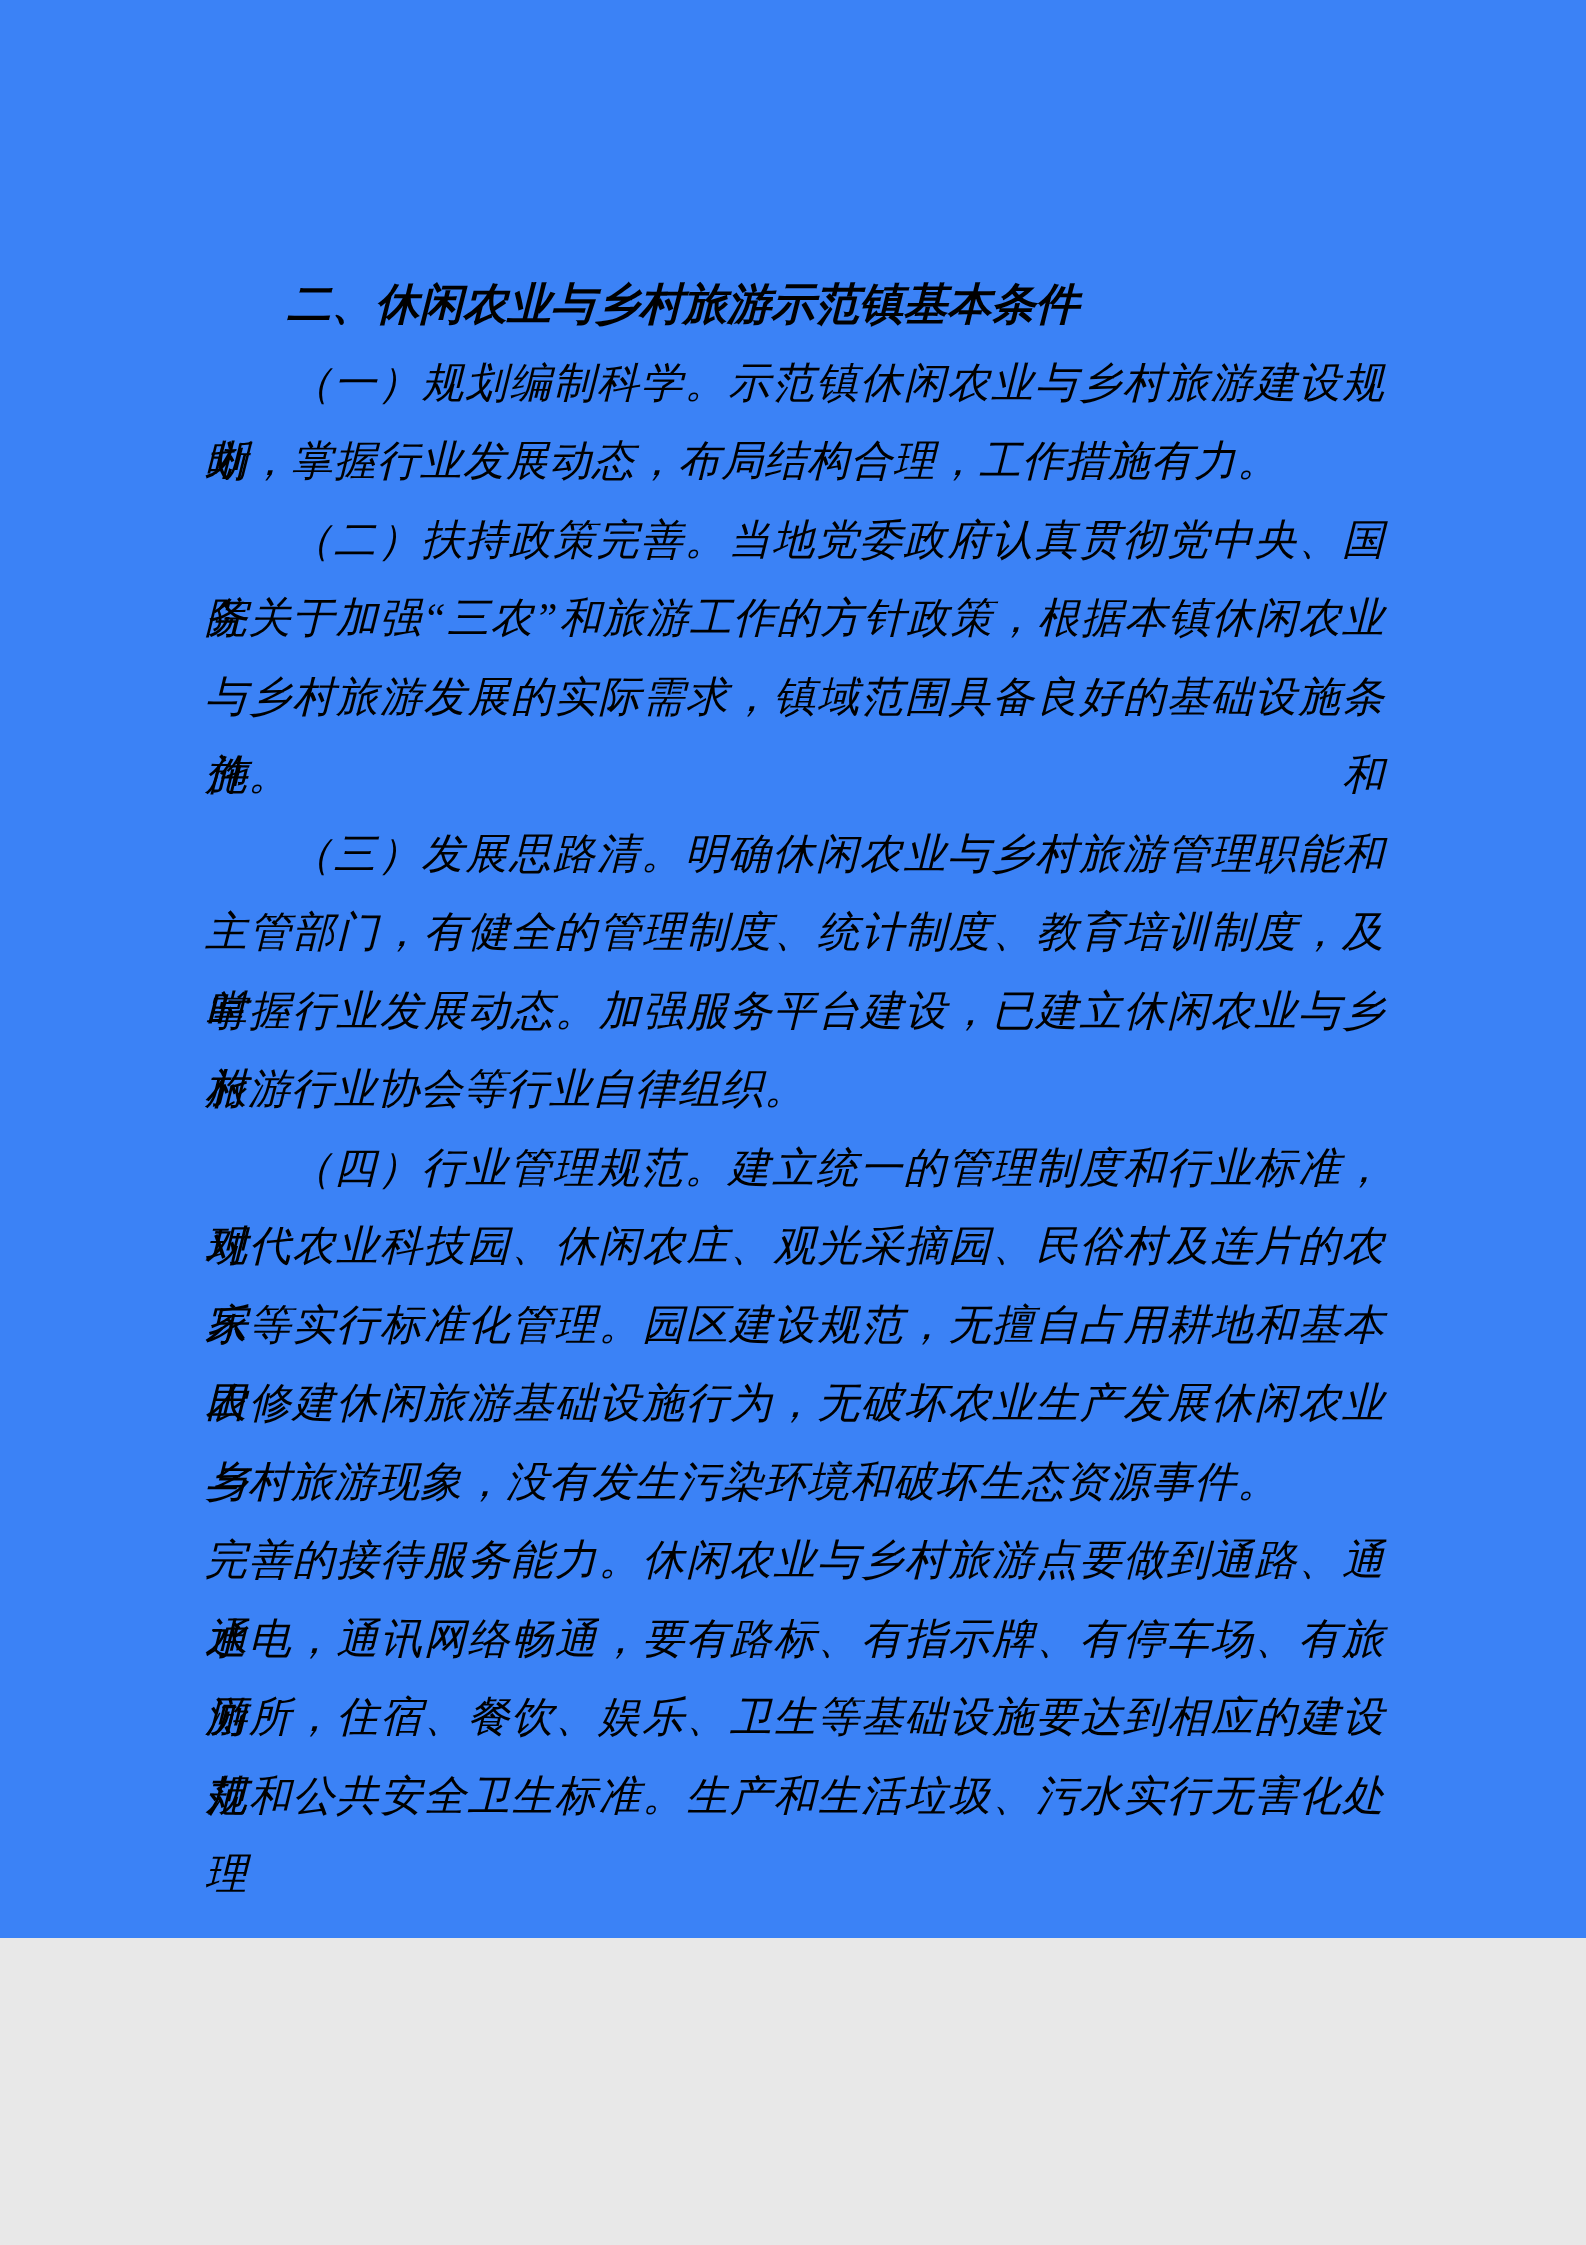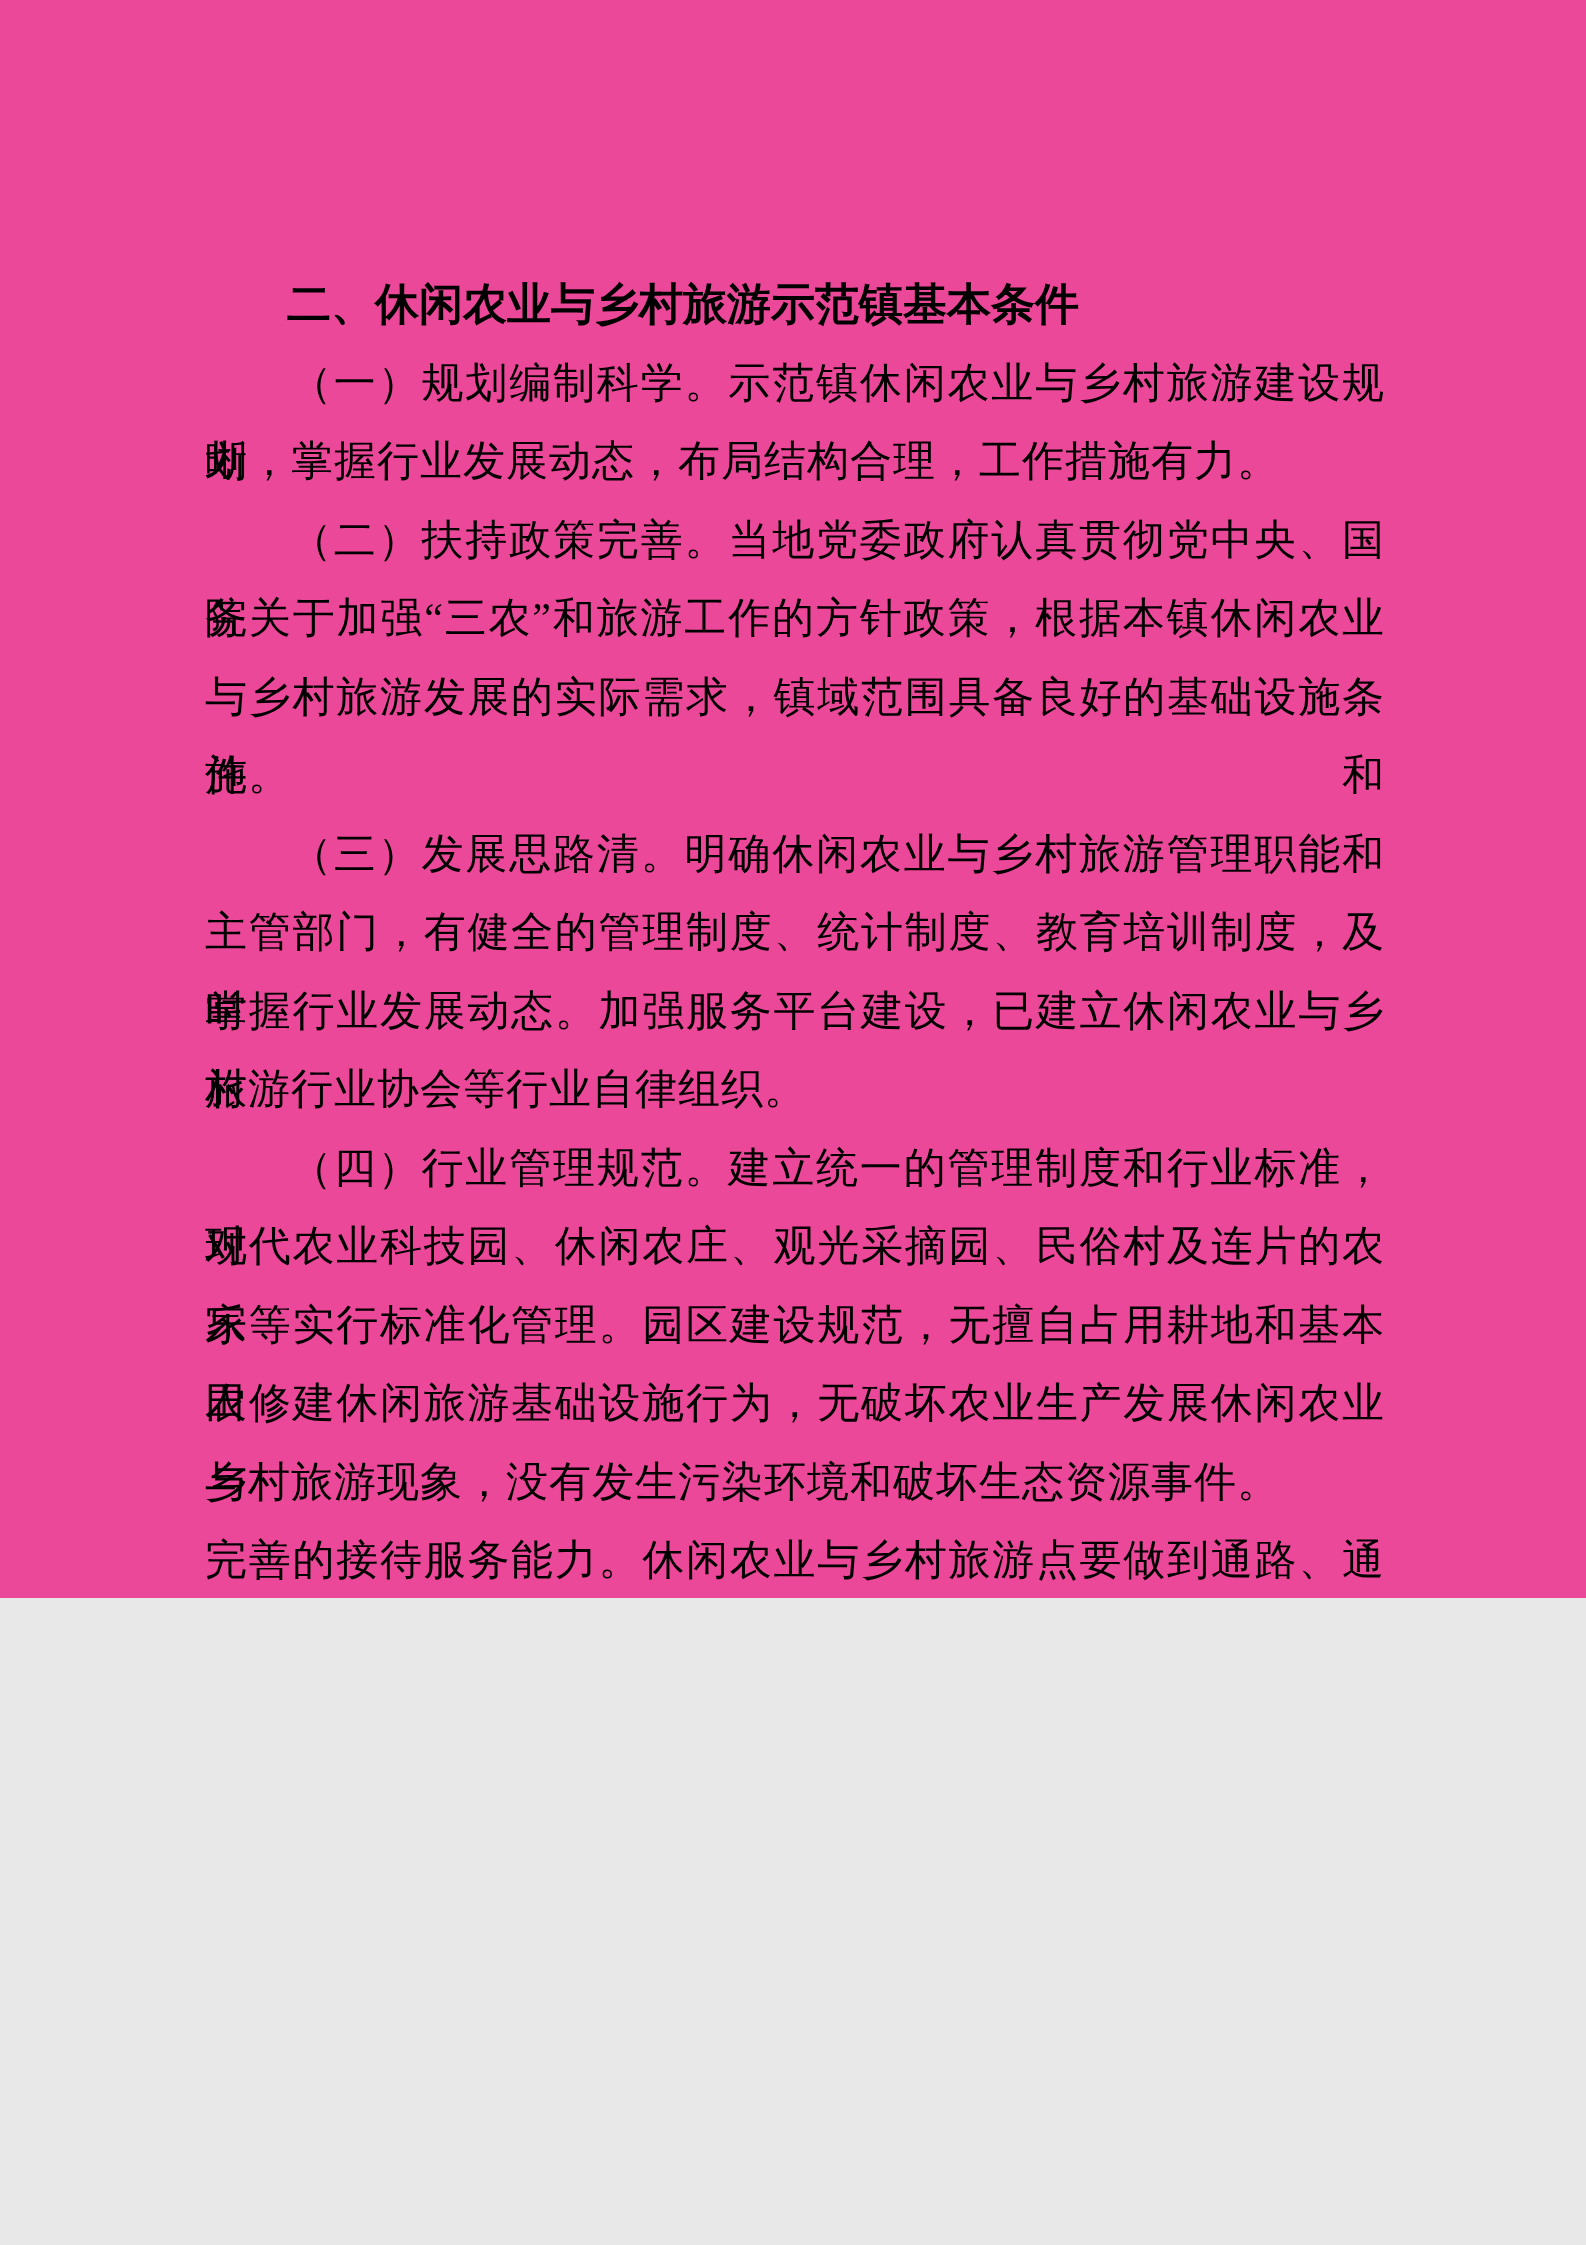--- a/index.html
+++ b/index.html
@@ -3,25 +3,26 @@
 <meta charset="utf-8">
 <style>
   html, body {
     margin: 0;
     padding: 0;
     background: #e8e8e8;
   }
   .page {
     position: relative;
     width: 1586px;
-    height: 1598px;
-    background: #ec4899;
+    height: 1938px;
+    background: #3b82f6;
     overflow: hidden;
     font-family: "Liberation Serif", serif;
     color: #000000;
+    font-style: italic;
   }
   .content {
     position: absolute;
     left: 205px;
     top: 265px;
     width: 1180px;
   }
   .line {
     height: 78.5px;
     line-height: 78.5px;

